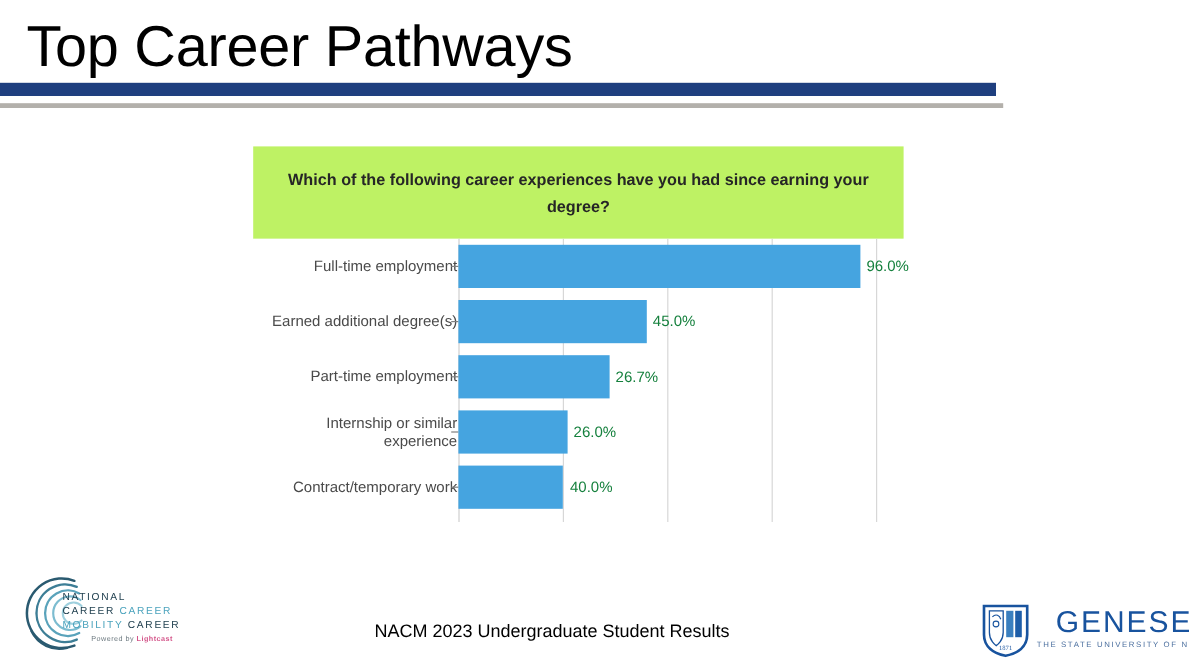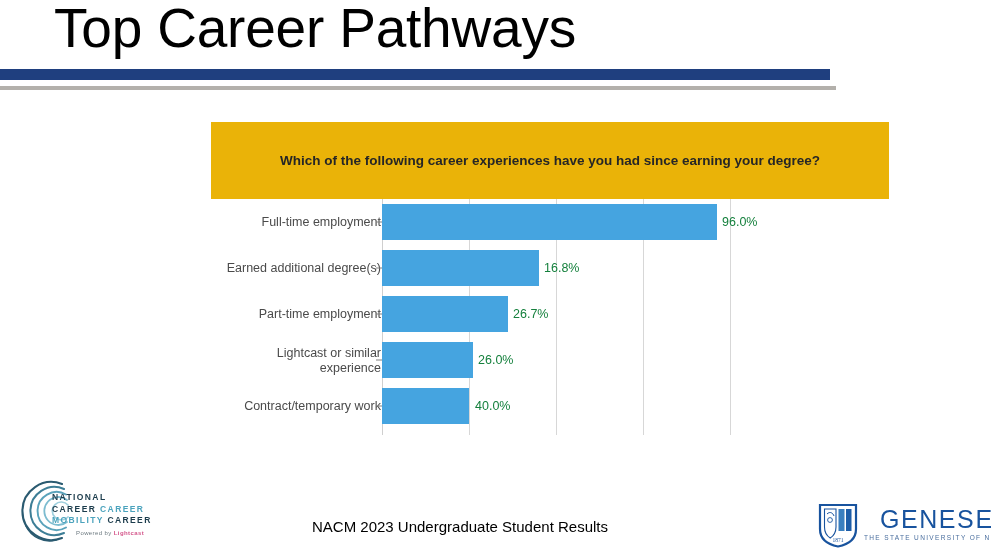--- a/index.html
+++ b/index.html
@@ -13,28 +13,27 @@
     position: relative;
     overflow: hidden;
     font-family: "Liberation Sans", sans-serif;
     background: #ffffff;
   }
 
   
   #slide-title {
     position: absolute;
     left: 22px;
-    top: 0;
-    font-size: 55px;
+    top: 12px;
+    font-size: 48px;
     line-height: 56px;
     font-weight: 400;
     color: #000000;
     letter-spacing: -0.2px;
     white-space: nowrap;
-    margin-left: 32px;
   }
 
   
   #title-rule-blue {
     position: absolute;
     left: 0px;
     top: 69px;
     width: 830px;
     height: 11px;
     background: #1f3f7f;
@@ -53,23 +52,23 @@
     position: absolute;
     left: 211px;
     top: 122px;
     width: 570px;
     height: 313px;
   }
   #chart-title-panel {
     position: absolute;
     left: 0;
     top: 0;
-    width: 678px;
+    width: 542px;
     height: 77px;
-    background: #eab308;
+    background: #bef264;
     box-sizing: border-box;
     display: flex;
     align-items: center;
     justify-content: center;
     padding: 0 14px;
   }
   #chart-title-text {
     font-size: 13.5px;
     line-height: 23px;
     font-weight: bold;
@@ -169,21 +168,21 @@
   }
   #nacm-wordmark {
     position: absolute;
     left: 44px;
     top: 22px;
     width: 120px;
   }
   .nacm-line {
     font-size: 8.5px;
     letter-spacing: 1.4px;
-    font-weight: bold;
+    font-weight: normal;
     line-height: 11.5px;
     white-space: nowrap;
   }
   .nacm-dark { color: #1c3c4c; }
   .nacm-teal { color: #4ba3bd; }
   #nacm-powered {
     font-size: 6px;
     letter-spacing: 0.4px;
     color: #6d7a80;
     margin-top: 3px;
@@ -253,32 +252,32 @@
       <div class="bar-label">Full-time employment</div>
       <div class="tick"></div>
       <div class="bar" style="width:334.6px;"></div>
       <div class="bar-value" style="left:511px;">96.0%</div>
     </div>
 
     <div class="bar-row" style="top:46px;">
       <div class="bar-label">Earned additional degree(s)</div>
       <div class="tick"></div>
       <div class="bar" style="width:156.9px;"></div>
-      <div class="bar-value" style="left:333px;">16.8%</div>
+      <div class="bar-value" style="left:333px;">45.0%</div>
     </div>
 
     <div class="bar-row" style="top:92px;">
       <div class="bar-label">Part-time employment</div>
       <div class="tick"></div>
       <div class="bar" style="width:125.5px;"></div>
       <div class="bar-value" style="left:302px;">26.7%</div>
     </div>
 
     <div class="bar-row" style="top:138px;">
-      <div class="bar-label">Lightcast or similar experience</div>
+      <div class="bar-label">Internship or similar experience</div>
       <div class="tick"></div>
       <div class="bar" style="width:90.6px;"></div>
       <div class="bar-value" style="left:267px;">26.0%</div>
     </div>
 
     <div class="bar-row" style="top:184px;">
       <div class="bar-label">Contract/temporary work</div>
       <div class="tick"></div>
       <div class="bar" style="width:87.1px;"></div>
       <div class="bar-value" style="left:264px;">40.0%</div>

